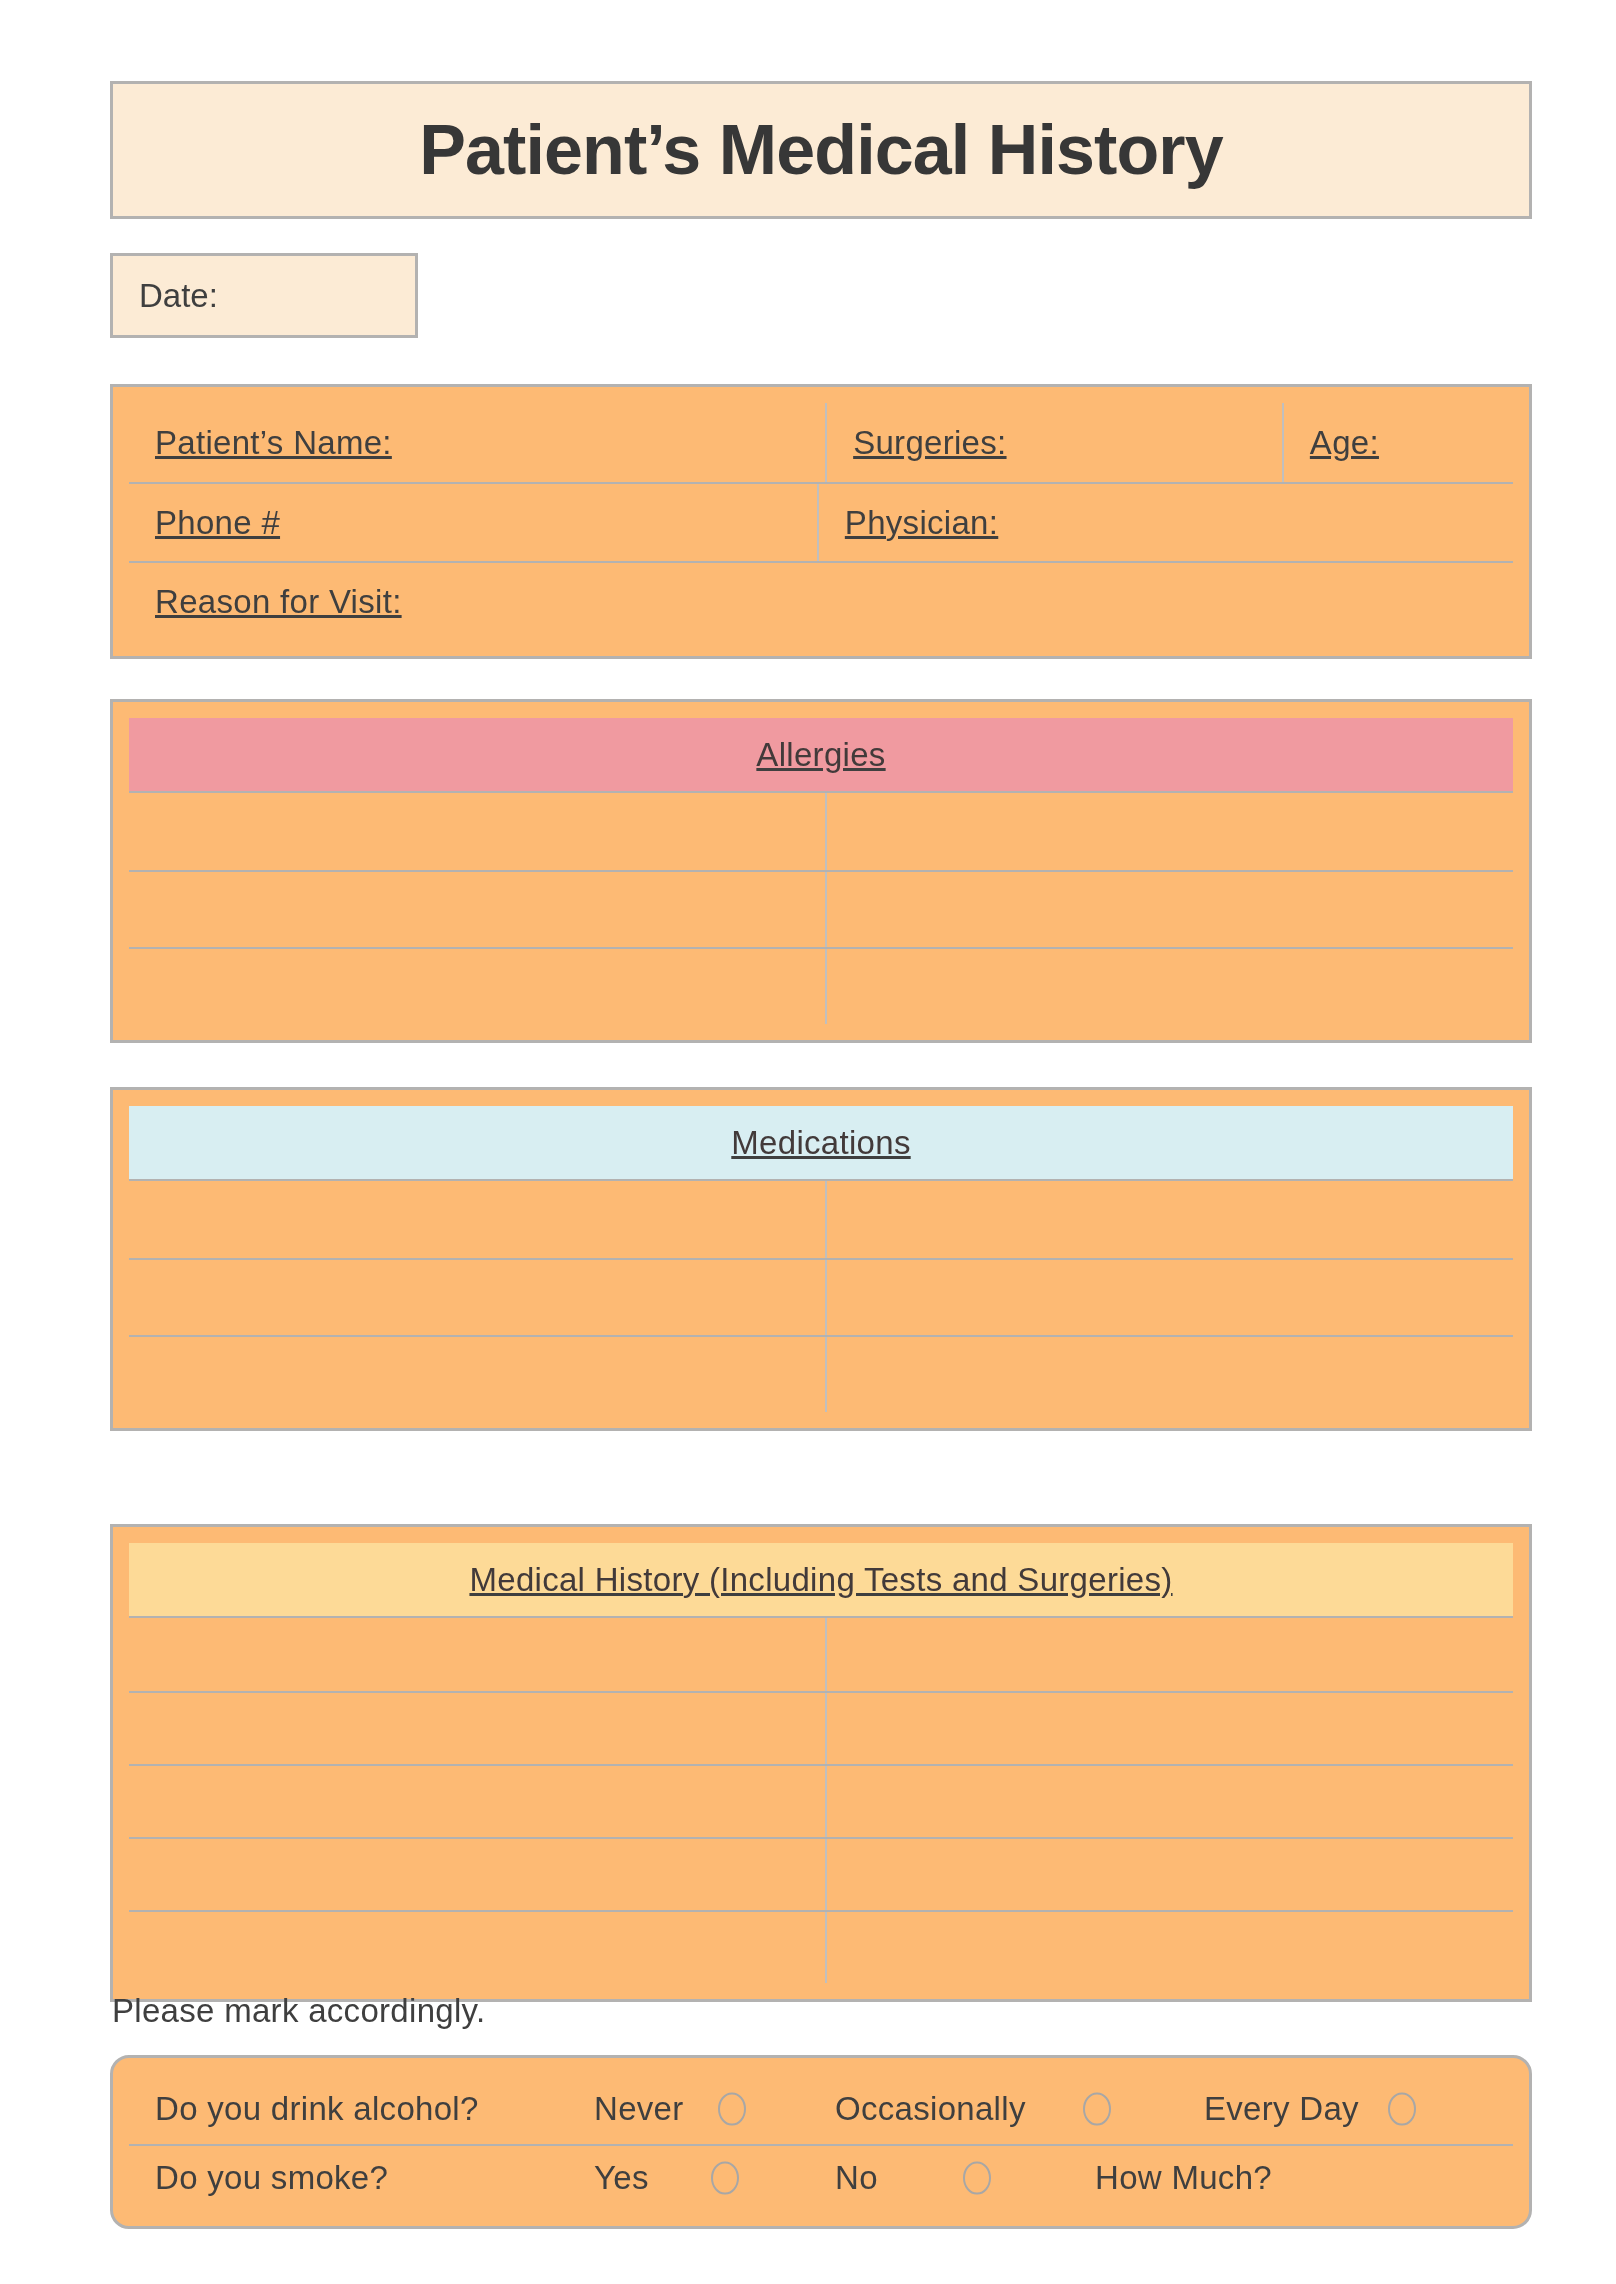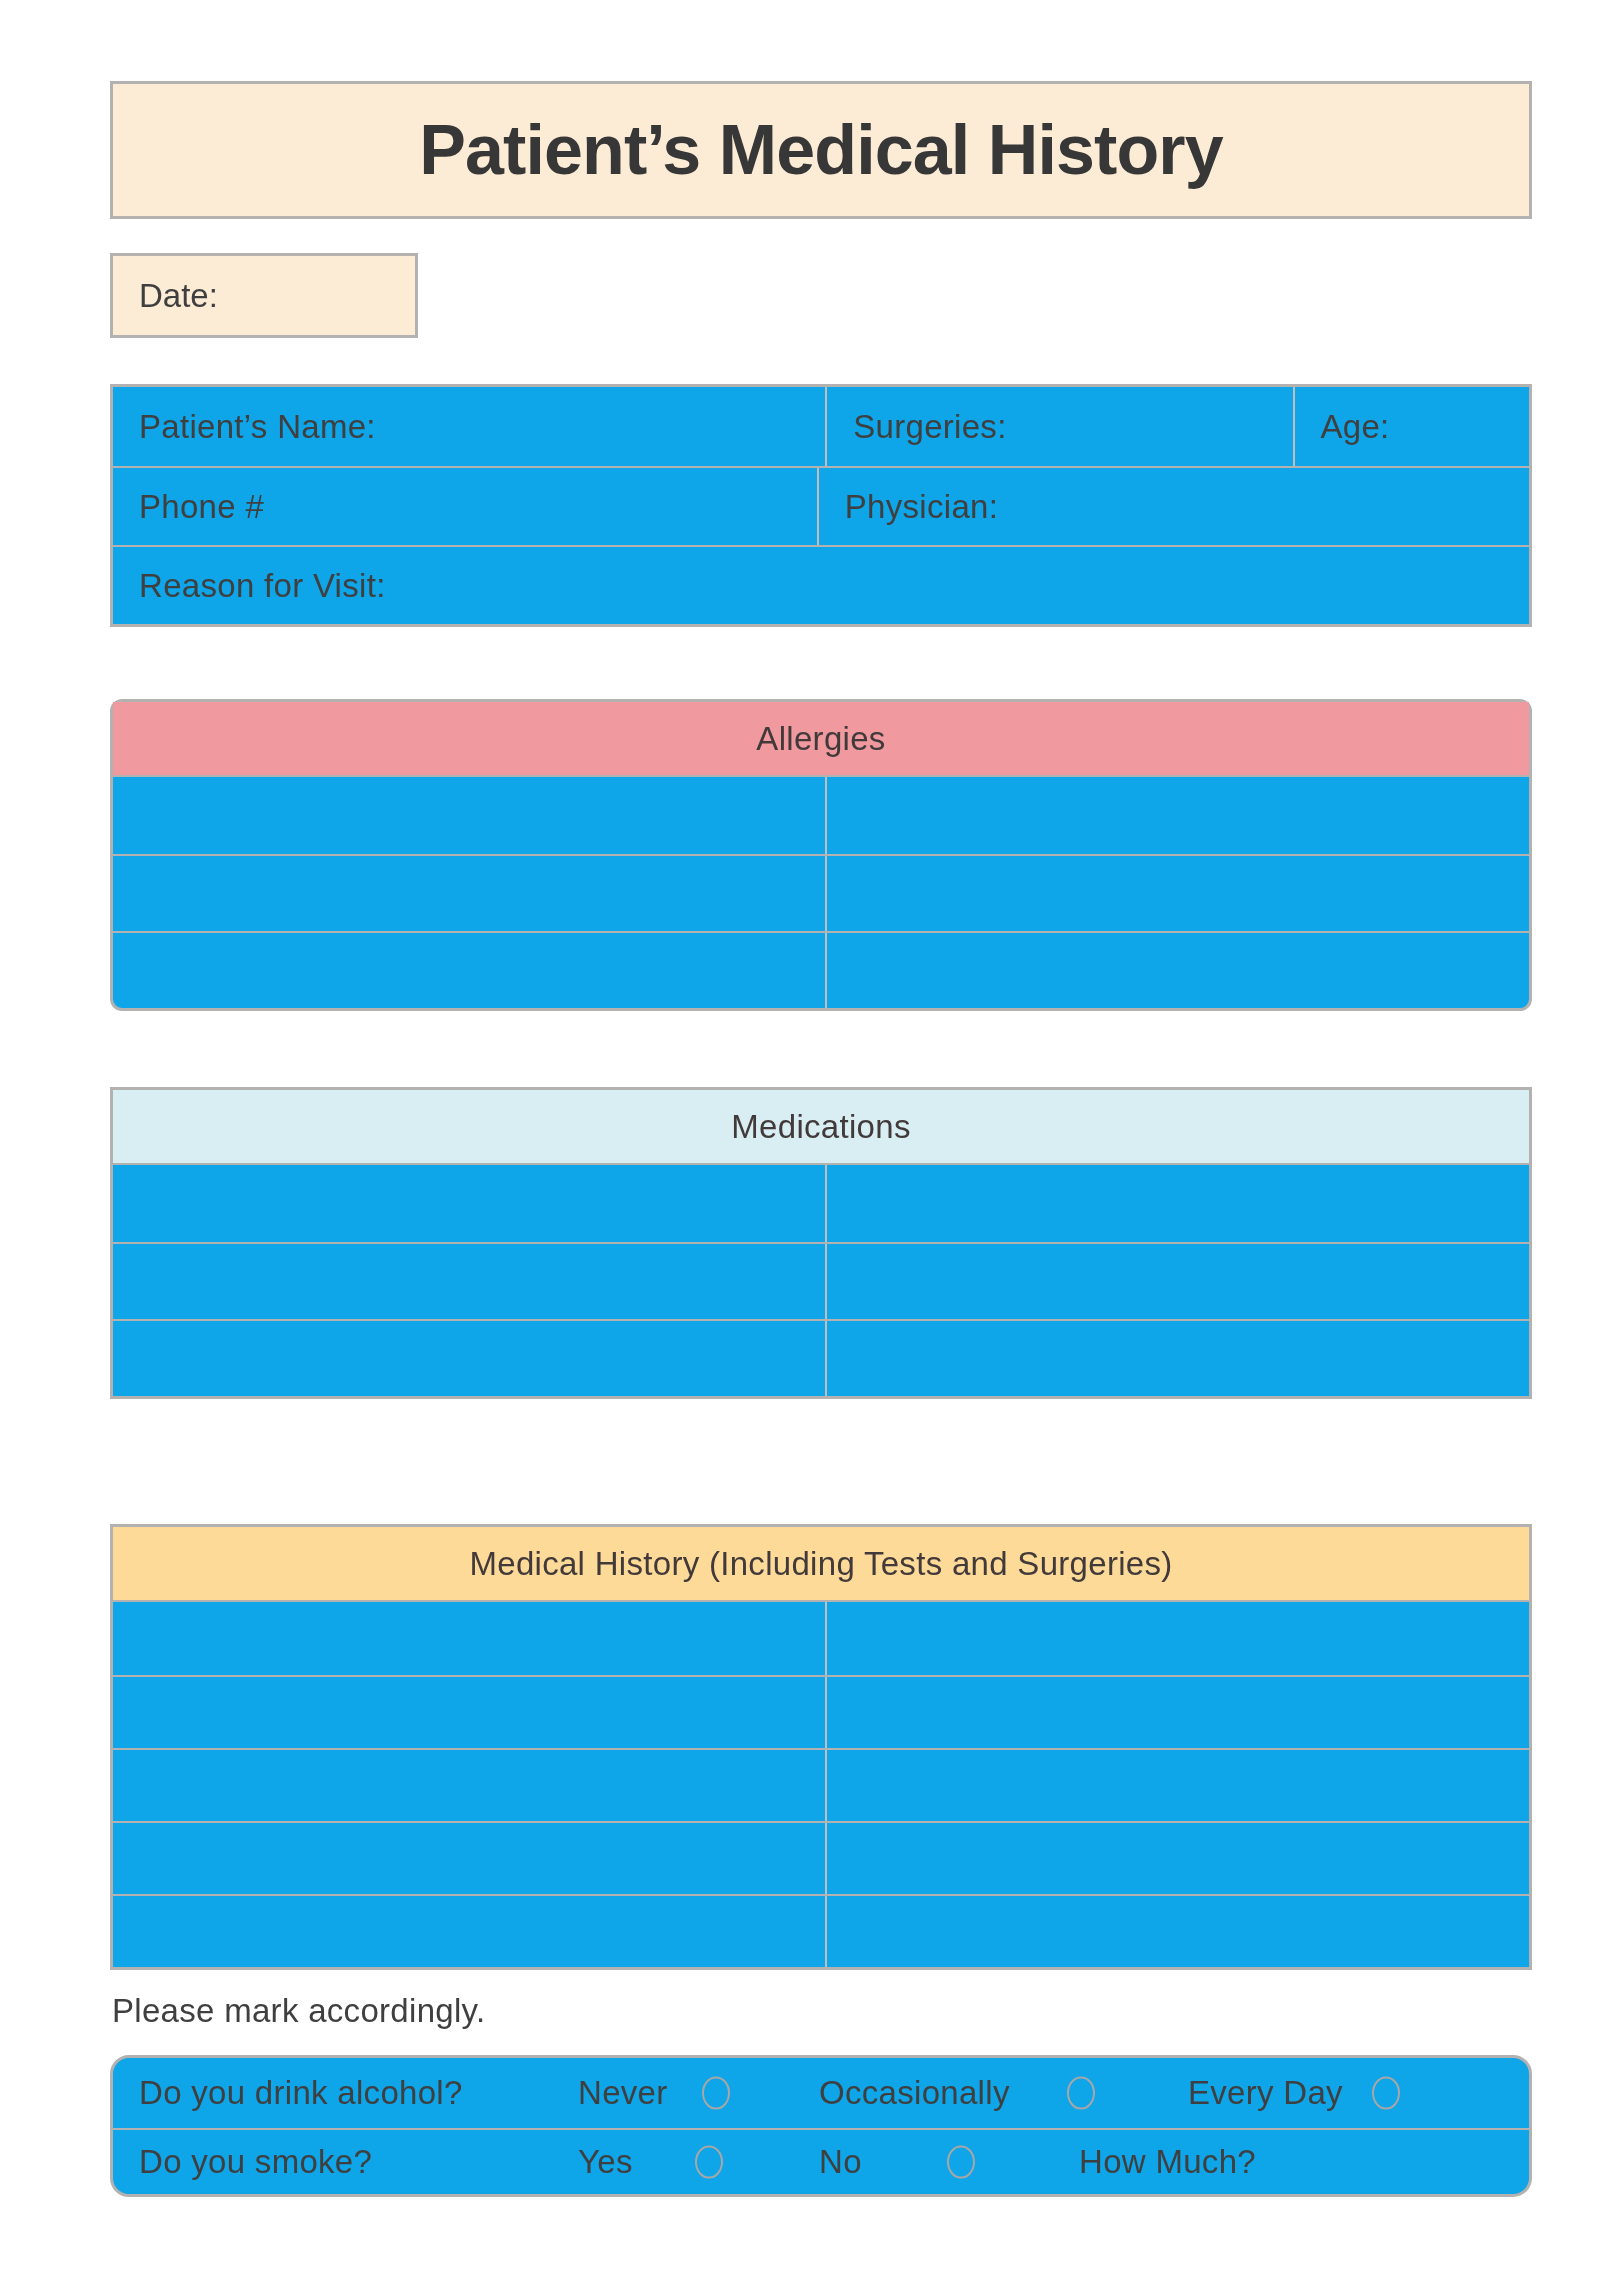--- a/index.html
+++ b/index.html
@@ -11,38 +11,38 @@
 
   
   .title-box{top:81px;height:138px;display:flex;align-items:center;justify-content:center;}
   .title-box h1{margin:0;font-size:70px;font-weight:bold;color:#373737;letter-spacing:-0.9px;}
 
   
   .date-box{top:253px;width:308px;height:85px;display:flex;align-items:center;}
   .date-box span{padding-left:26px;font-size:33px;}
 
   
-  .table{padding:0;background:#0ea5e9;}
+  .table{padding:16px;background:#fdba74;text-decoration:underline;}
   .row{display:flex;width:100%;box-sizing:border-box;}
   .row + .row{border-top:2.8px solid #b3b2b1;}
   .cell{box-sizing:border-box;display:flex;align-items:center;}
   .cell + .cell{border-left:2.8px solid #c0bfbe;}
   .cell span{padding-left:26px;font-size:33px;letter-spacing:0.3px;}
 
   .patient-table{top:384px;}
   .patient-table .row{height:79px;}
   .w50{width:50.3%;} .w33{width:33%;} .w17{width:16.7%;} .whalf{width:49.7%;} .w100{width:100%;}
 
   .section-header{height:75px;display:flex;align-items:center;justify-content:center;
                   border-bottom:2.8px solid #b3b2b1;box-sizing:border-box;}
   .section-header span{font-size:33px;color:#423a3a;letter-spacing:0.3px;}
   .blank-row{height:77px;}
   .bc1{width:50.3%;} .bc2{width:49.7%;}
 
-  .allergies-table{top:699px;border-radius:12px;}
+  .allergies-table{top:699px;}
   .medications-table{top:1087px;}
   .history-table{top:1524px;}
   .history-table .blank-row{height:73px;}
 
   .mark-note{position:absolute;left:112px;top:1992px;margin:0;font-size:33px;letter-spacing:0.3px;}
 
   .questions-table{top:2055px;border-radius:19px;}
   .qrow{position:relative;height:66px;}
   .qrow.first{height:70px;}
   .qrow span{position:absolute;top:50%;transform:translateY(-50%);font-size:33px;letter-spacing:0.3px;white-space:nowrap;}

